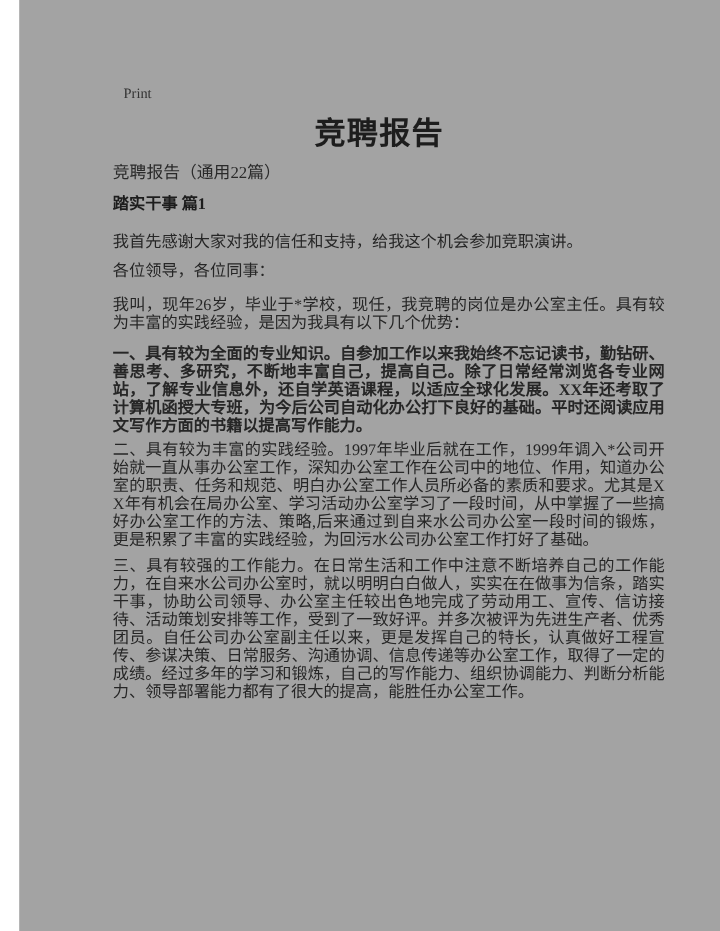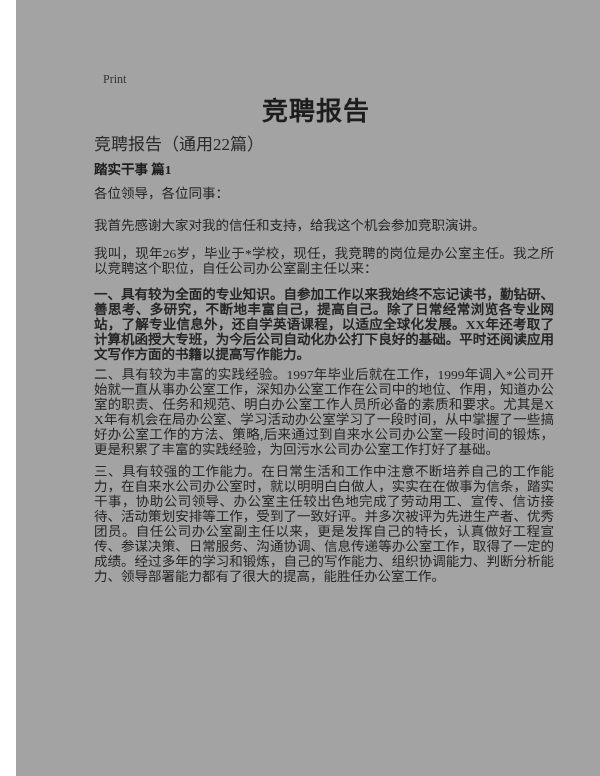--- a/index.html
+++ b/index.html
@@ -29,21 +29,21 @@
     margin:13px -62px 0 -78px;      
     text-align:center;
     font-size:26px;
     line-height:24px;
     font-weight:700;
     color:#1d1d1d;
     letter-spacing:1px;
   }
   .collection-line {
     margin-top:13px;
-    font-size:17px;
+    font-size:14px;
     line-height:15px;
     font-weight:400;
     color:#2a2a2a;
   }
   .section-heading {
     margin-top:10px;
     font-size:13.5px;
     line-height:15px;
     font-weight:700;
     color:#1d1d1d;
@@ -69,25 +69,25 @@
 <div class="page">
 
   <a class="print-link">Print</a>
 
   <h1 class="doc-title">竞聘报告</h1>
 
   <p class="collection-line">竞聘报告（通用22篇）</p>
 
   <h2 class="section-heading">踏实干事 篇1</h2>
 
+  <p class="para m17">我首先感谢大家对我的信任和支持，给我这个机会参加竞职演讲。</p>
+
   <p class="para m9">各位领导，各位同事：</p>
 
-  <p class="para m17">我首先感谢大家对我的信任和支持，给我这个机会参加竞职演讲。</p>
-
-  <p class="para m13">我叫，现年26岁，毕业于*学校，现任，我竞聘的岗位是办公室主任。我之所以竞聘这个职位，自任公司办公室副主任以来：</p>
+  <p class="para m13">我叫，现年26岁，毕业于*学校，现任，我竞聘的岗位是办公室主任。具有较为丰富的实践经验，是因为我具有以下几个优势：</p>
 
   <p class="para m11">一、具有较为全面的专业知识。自参加工作以来我始终不忘记读书，勤钻研、善思考、多研究，不断地丰富自己，提高自己。除了日常经常浏览各专业网站，了解专业信息外，还自学英语课程，以适应全球化发展。XX年还考取了计算机函授大专班，为今后公司自动化办公打下良好的基础。平时还阅读应用文写作方面的书籍以提高写作能力。</p>
 
   <p class="para m5">二、具有较为丰富的实践经验。1997年毕业后就在工作，1999年调入*公司开始就一直从事办公室工作，深知办公室工作在公司中的地位、作用，知道办公室的职责、任务和规范、明白办公室工作人员所必备的素质和要求。尤其是XX年有机会在局办公室、学习活动办公室学习了一段时间，从中掌握了一些搞好办公室工作的方法、策略,后来通过到自来水公司办公室一段时间的锻炼，更是积累了丰富的实践经验，为回污水公司办公室工作打好了基础。</p>
 
   <p class="para m7">三、具有较强的工作能力。在日常生活和工作中注意不断培养自己的工作能力，在自来水公司办公室时，就以明明白白做人，实实在在做事为信条，踏实干事，协助公司领导、办公室主任较出色地完成了劳动用工、宣传、信访接待、活动策划安排等工作，受到了一致好评。并多次被评为先进生产者、优秀团员。自任公司办公室副主任以来，更是发挥自己的特长，认真做好工程宣传、参谋决策、日常服务、沟通协调、信息传递等办公室工作，取得了一定的成绩。经过多年的学习和锻炼，自己的写作能力、组织协调能力、判断分析能力、领导部署能力都有了很大的提高，能胜任办公室工作。</p>
 
 
 </div>
 

